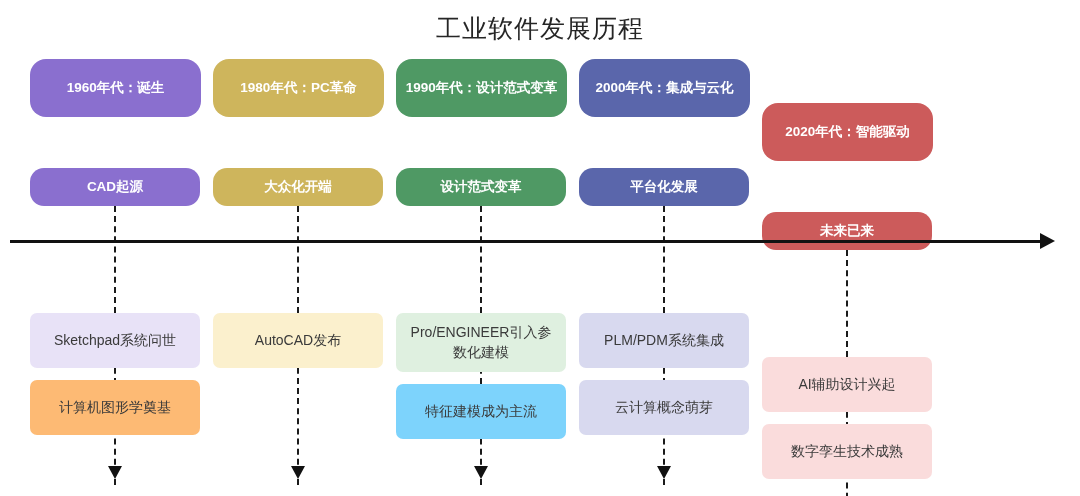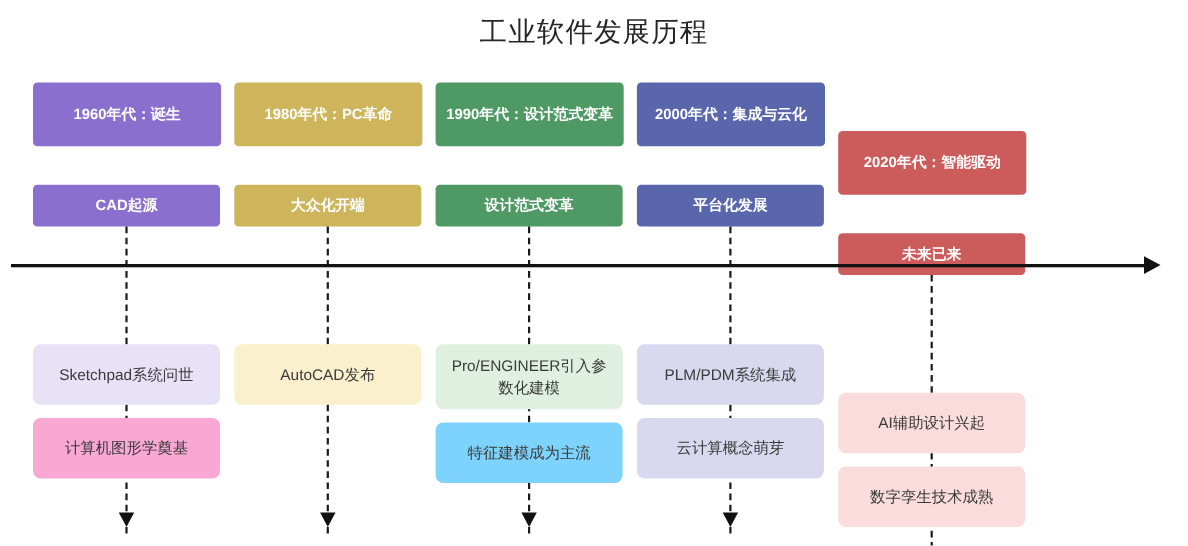--- a/index.html
+++ b/index.html
@@ -43,25 +43,25 @@
   }
   .col-0 { left: 0px; }
   .col-1 { left: 183px; }
   .col-2 { left: 366px; }
   .col-3 { left: 549px; }
   .col-4 { left: 732px; margin-top: 44px; }
 
   
   .era-header {
     position: absolute;
-    top: 75px;
+    top: 59px;
     left: 0;
     width: 171px;
     height: 58px;
-    border-radius: 4px;
+    border-radius: 16px;
     box-sizing: border-box;
     display: flex;
     align-items: center;
     justify-content: center;
     padding: 0 6px;
   }
   .era-header-label {
     color: #ffffff;
     font-size: 13.5px;
     font-weight: bold;
@@ -70,21 +70,21 @@
     white-space: nowrap;
   }
 
   
   .era-chip {
     position: absolute;
     top: 168px;
     left: 0;
     width: 170px;
     height: 38px;
-    border-radius: 4px;
+    border-radius: 14px;
     box-sizing: border-box;
     display: flex;
     align-items: center;
     justify-content: center;
   }
   .era-chip-label {
     color: #ffffff;
     font-size: 13.5px;
     font-weight: bold;
     text-align: center;
@@ -173,21 +173,21 @@
     </div>
     <div class="era-chip" style="background:#8a6fcf">
       <span class="era-chip-label">CAD起源</span>
     </div>
     <div class="dashed-connector"></div>
     <div class="dash-arrow-head"></div>
     <div class="cards">
       <div class="card" style="background:#e8e2f7">
         <span class="card-label">Sketchpad系统问世</span>
       </div>
-      <div class="card" style="background:#f9a8d4">
+      <div class="card" style="background:#fdba74">
         <span class="card-label">计算机图形学奠基</span>
       </div>
     </div>
   </div>
 
   <div class="column col-1">
     <div class="era-header" style="background:#ceb55c">
       <span class="era-header-label">1980年代：PC革命</span>
     </div>
     <div class="era-chip" style="background:#ceb55c">

